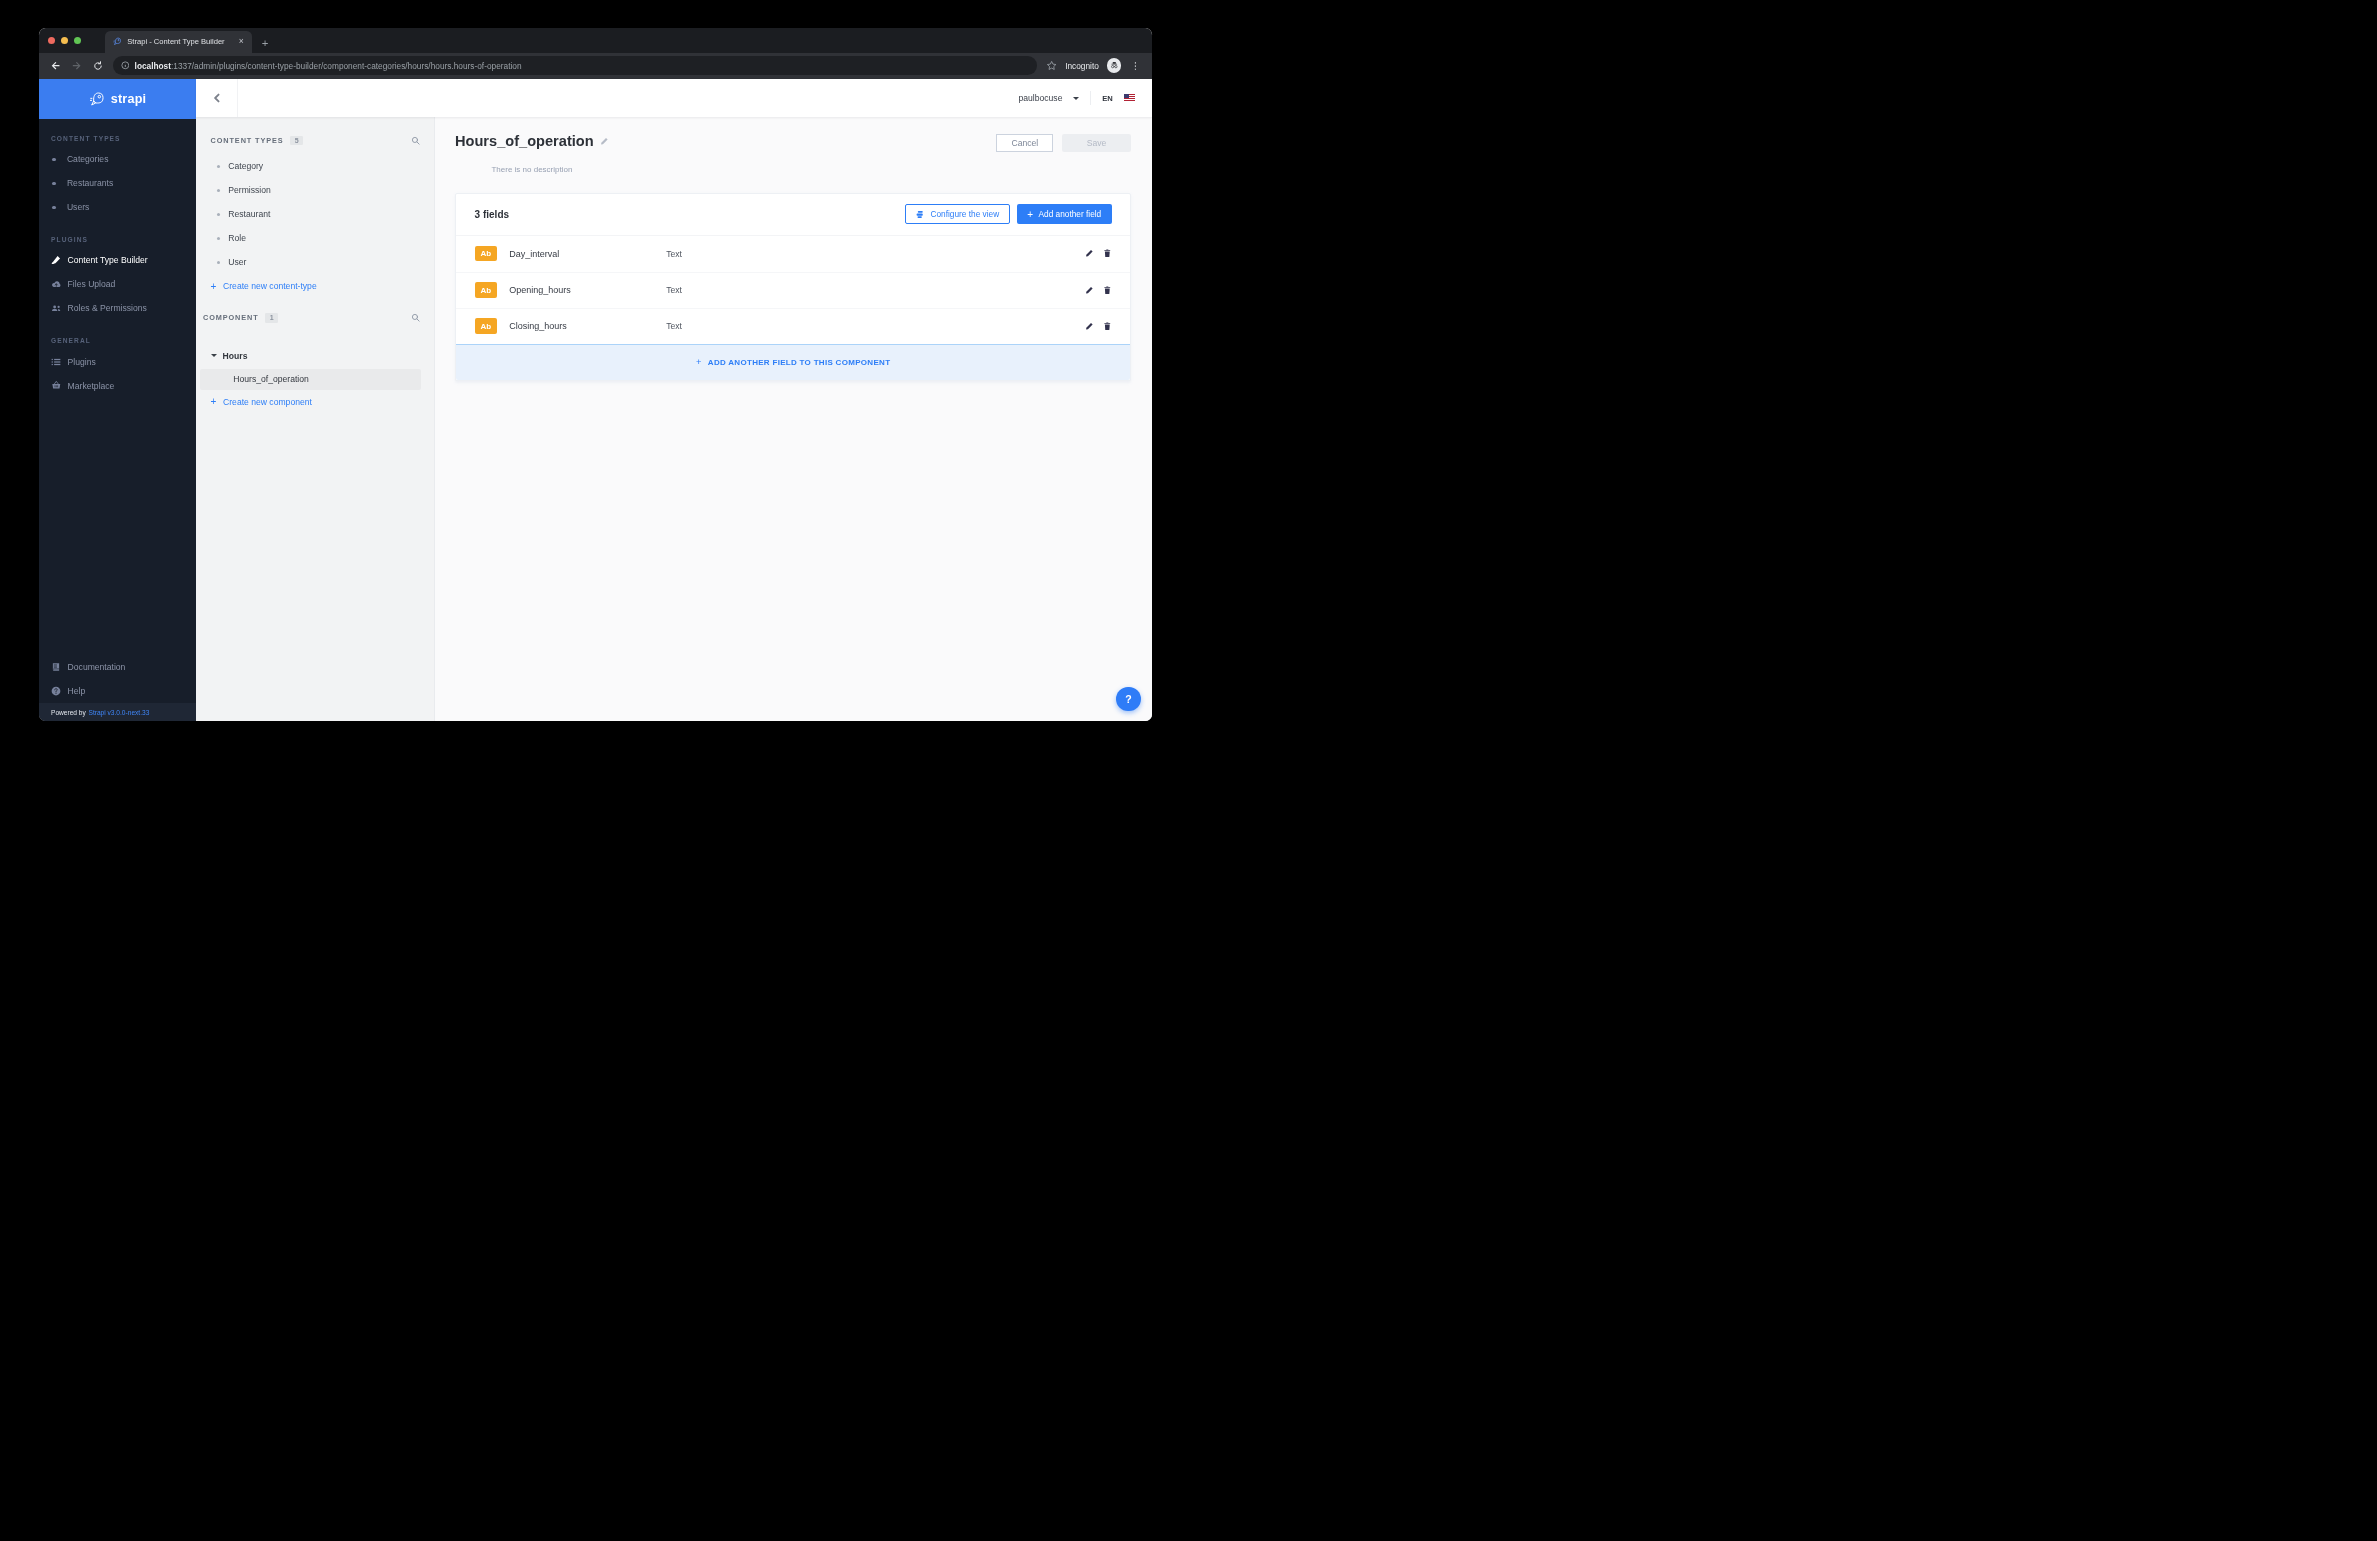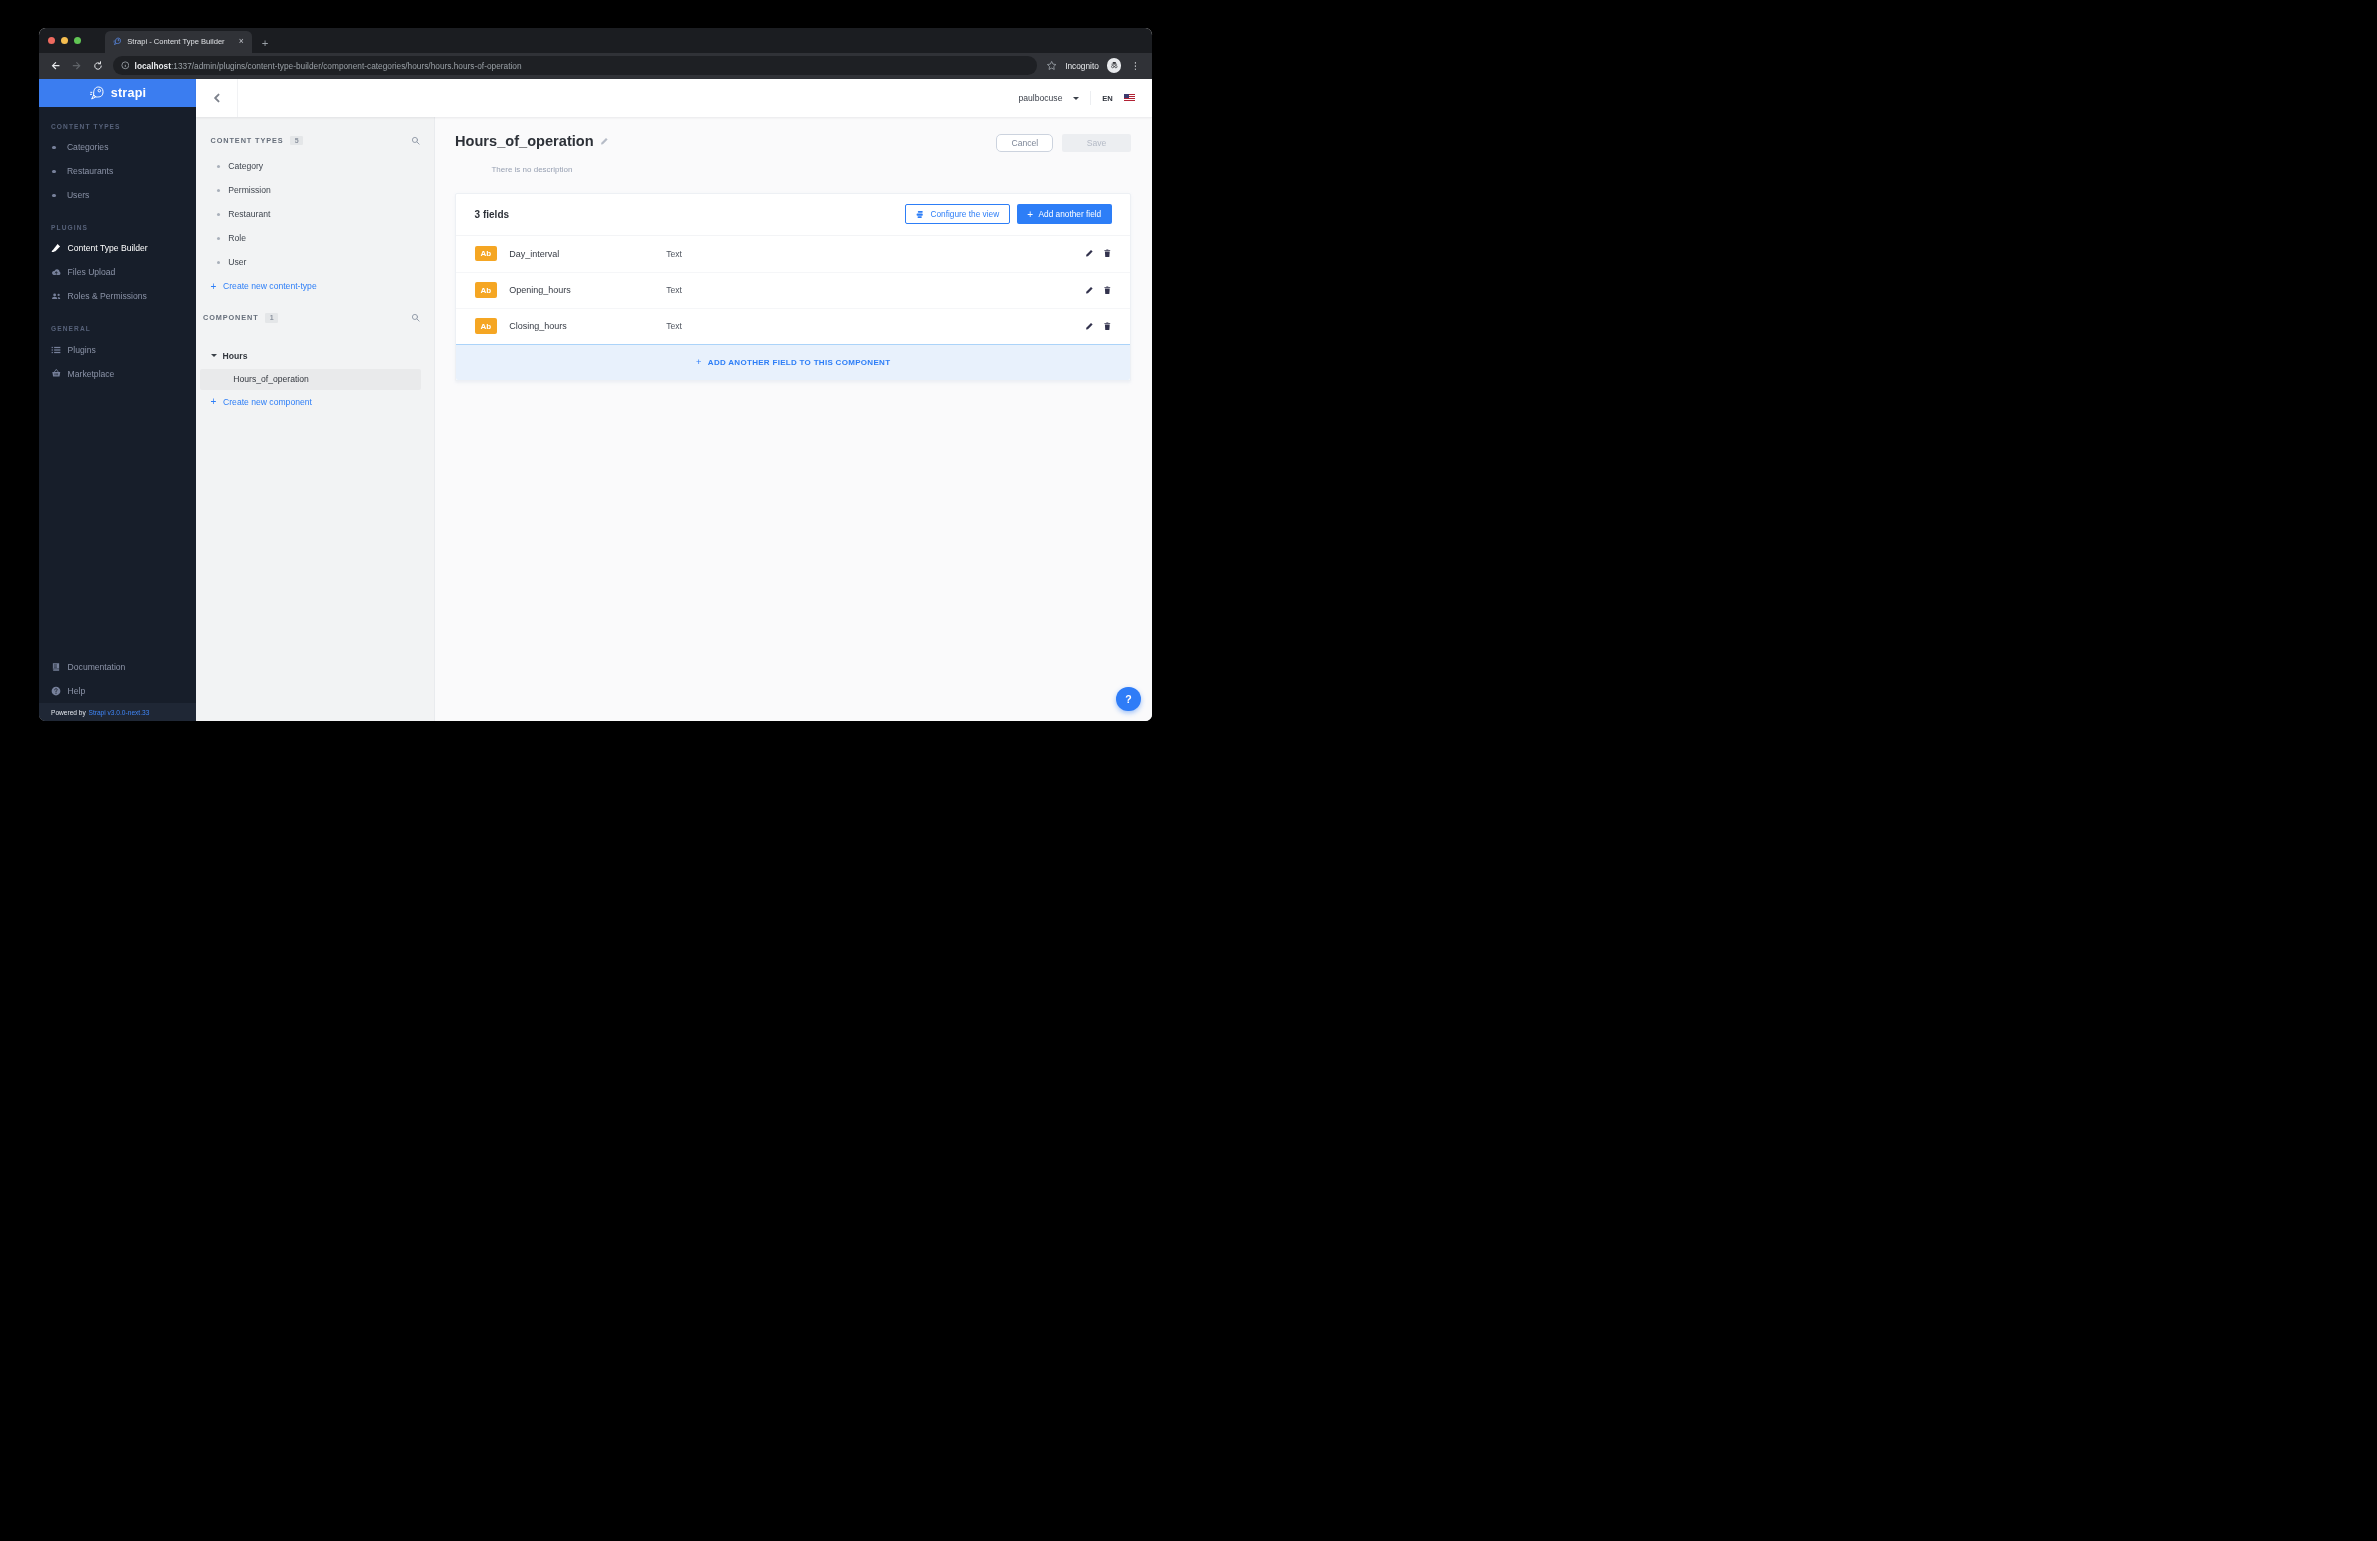--- a/index.html
+++ b/index.html
@@ -31,21 +31,21 @@
   .tb-right { display:flex; align-items:center; gap:8px; padding-right:2.7px; }
   .incog-label { color:#e8eaed; font-size:8.3px; }
   .incog-badge { width:14.6px; height:14.6px; border-radius:50%; background:#e8eaed; display:flex; align-items:center; justify-content:center; }
   .dots { color:#e8eaed; font-size:9.3px; letter-spacing:0; padding:0 1.3px; }
 
   
   .app { flex:1; display:flex; min-height:0; }
 
   
   .sidebar { width:157px; background:#171e2a; display:flex; flex-direction:column; flex:0 0 auto; }
-  .logo { height:28px; background:#3b7df0; display:flex; align-items:center; justify-content:center; gap:6px; }
+  .logo { height:40px; background:#3b7df0; display:flex; align-items:center; justify-content:center; gap:6px; }
   .logo-text { color:#fff; font-size:12.6px; font-weight:700; letter-spacing:0.2px; }
   .nav { padding-top:9.3px; display:flex; flex-direction:column; }
   .sec-label { color:#57627a; font-size:6.6px; font-weight:700; letter-spacing:1.1px; margin:6.6px 0 5.3px 12px; }
   .sec-label.gap { margin-top:17px; }
   .nav-item { height:24px; display:flex; align-items:center; color:#8b93a7; font-size:8.6px; }
   .nav-item.bullet-item { padding-left:13.3px; }
   .nav-item.icon-item { padding-left:12px; }
   .nav-item .dot { width:3.3px; height:3.3px; border-radius:50%; background:#77809a; margin-right:11.3px; flex:0 0 auto; }
   .nav-item .ico { width:10.6px; height:10.6px; margin-right:6px; display:flex; align-items:center; justify-content:center; color:#77819b; flex:0 0 auto; }
   .nav-item.active { color:#fff; }
@@ -90,21 +90,21 @@
   .sel-row .sdot { background:#3a3f47; }
 
   
   .main { flex:1; padding:16px 20.6px 0 20px; background:#fafafb; min-width:0; }
   .page-head { display:flex; justify-content:space-between; align-items:flex-start; }
   .title-row { display:flex; align-items:center; gap:6.6px; }
   .page-title { font-size:14.6px; font-weight:700; color:#2d3138; }
   .edit-pencil { color:#b6bcc7; display:flex; }
   .page-desc { font-size:8px; color:#98a1b3; margin-top:16px;text-align:center; }
   .actions { display:flex; gap:8.6px; margin-top:1.3px; }
-  .btn-cancel { height:18px; padding:0 14px; background:#fff; border:0.7px solid #ccd3de; border-radius:5px;
+  .btn-cancel { height:18px; padding:0 14px; background:#fff; border:0.7px solid #ccd3de; border-radius:0;
                 color:#7e8798; font-size:8.6px; font-family:inherit; }
   .btn-save { height:18px; padding:0 25px; background:#eceef1; border:none; border-radius:2px;
               color:#b4bac6; font-size:8.6px; font-family:inherit; }
 
   .card { margin-top:18.6px; background:#fff; border:0.7px solid #edf0f4; border-radius:2px;
           box-shadow:0 1.3px 2.7px rgba(190,200,220,0.18); }
   .card-head { height:41px; padding:0 18.6px; display:flex; align-items:center; justify-content:space-between; }
   .fields-count { font-size:10px; font-weight:700; color:#2d3138; }
   .head-actions { display:flex; gap:6.6px; }
   .btn-configure { height:20.6px; padding:0 10px; background:#fff; border:0.7px solid #2d7ef7; border-radius:2px;

